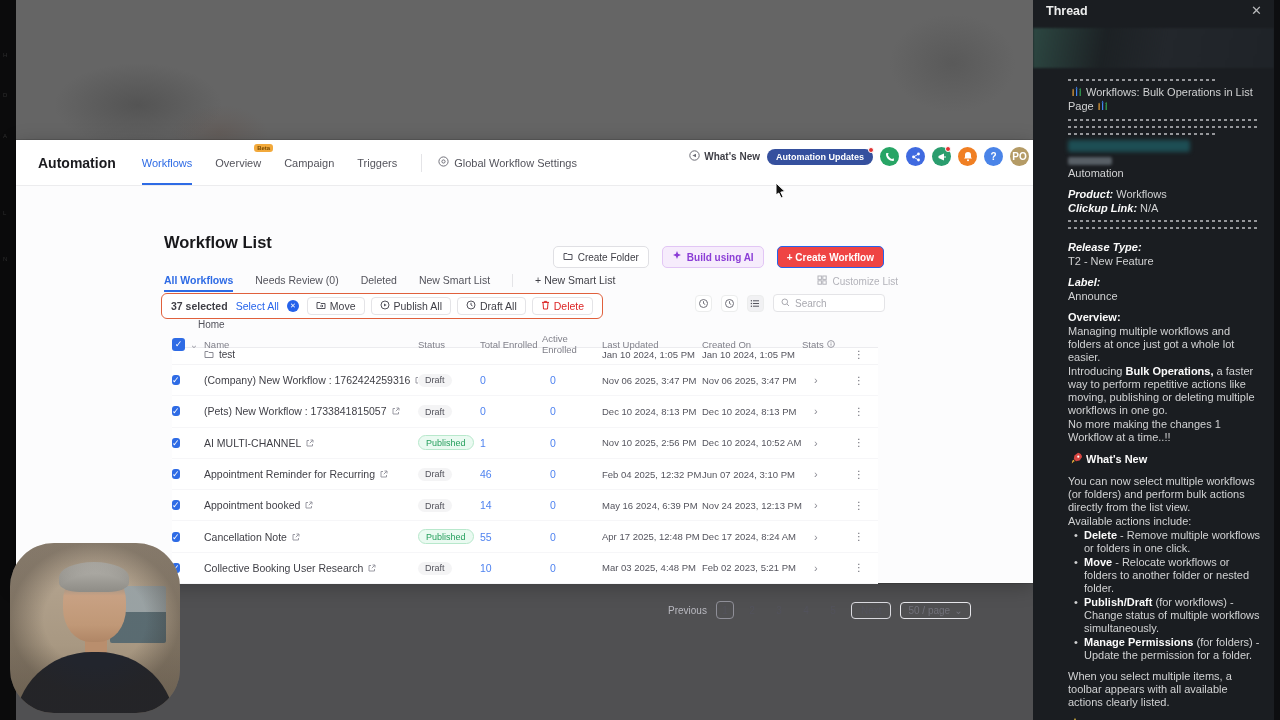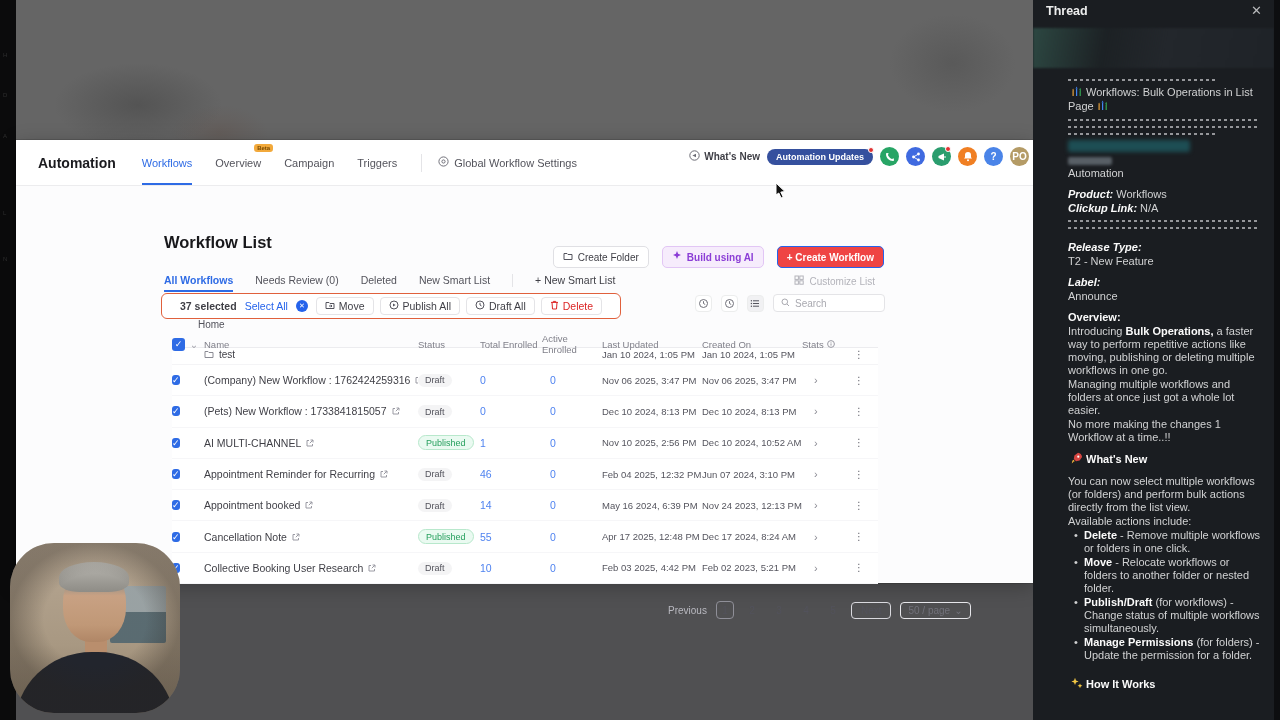--- a/index.html
+++ b/index.html
@@ -42,23 +42,23 @@
   .btn{display:flex;align-items:center;gap:5px;font-size:10px;border-radius:5px;padding:4px 9px;cursor:pointer;white-space:nowrap;}
   .btn-plain{background:#fff;border:1px solid #e0e0e4;color:#3f3f46;}
   .btn-ai{background:#f6ecfc;border:1px solid #e2c6f5;color:#8b3dd6;font-weight:bold;}
   .btn-primary{background:#ef4444;border:1px solid #2563eb;color:#fff;font-weight:bold;}
 
   .list-tabs{position:absolute;left:148px;top:88px;display:flex;align-items:center;gap:22px;}
   .list-tab{position:relative;font-size:10.5px;color:#54545c;padding-bottom:6px;cursor:pointer;white-space:nowrap;}
   .list-tab.active{color:#2e6be5;font-weight:bold;box-shadow:inset 0 -2px 0 #2e6be5;}
   .list-tab.add{color:#3f3f46;}
   .tab-sep{width:1px;height:13px;background:#e4e4e7;margin-bottom:5px;}
-  .customize{position:absolute;right:158px;top:89px;display:flex;gap:5px;align-items:center;font-size:10px;color:#b3b3ba;}
-
-  .toolbar{position:absolute;left:145px;top:107px;display:flex;align-items:center;gap:8px;border:1.5px solid #e0603c;border-radius:6px;padding:3px 18px;background:#fff;}
+  .customize{position:absolute;right:135px;top:89px;display:flex;gap:5px;align-items:center;font-size:10px;color:#b3b3ba;}
+
+  .toolbar{position:absolute;left:145px;top:107px;display:flex;align-items:center;gap:8px;border:1.5px solid #e0603c;border-radius:6px;padding:3px 9px;background:#fff;}
   .sel-count{font-size:10.5px;font-weight:bold;color:#3f3f46;}
   .sel-all{font-size:10.5px;color:#2563eb;cursor:pointer;}
   .sel-x{width:12px;height:12px;border-radius:50%;background:#2563eb;color:#fff;font-size:7px;display:flex;align-items:center;justify-content:center;cursor:pointer;}
   .tb-btn{display:flex;align-items:center;gap:4px;font-size:10.5px;color:#3f3f46;background:#fff;border:1px solid #e4e4e7;border-radius:4px;padding:2px 8px;cursor:pointer;white-space:nowrap;}
   .tb-btn.danger{color:#dc2626;}
 
   .view-controls{position:absolute;right:148px;top:108px;display:flex;align-items:center;gap:9px;}
   .icon-btn{width:17px;height:17px;border:1px solid #eceded;border-radius:4px;background:#fff;display:flex;align-items:center;justify-content:center;cursor:pointer;color:#71717a;}
   .icon-btn.on{background:#f1f1f3;}
   .search-box{display:flex;align-items:center;gap:5px;width:112px;height:18px;border:1px solid #e4e4e7;border-radius:4px;background:#fff;padding:0 7px;color:#a9a9b0;font-size:10px;}
@@ -458,21 +458,21 @@
               <span class="name-cell">
                 <span>Collective Booking User Research</span>
                 <span><svg width="8" height="8" viewBox="0 0 8 8">
                     <path d="M3 1.5H1v5.5h5.5V5" fill="none" stroke="#9a9aa3"></path>
                     <path d="M4.5 1h2.5v2.5M7 1L3.8 4.2" fill="none" stroke="#9a9aa3"></path>
                   </svg></span>
               </span>
               <span><span class="pill draft">Draft</span></span>
               <span class="num">10</span>
               <span class="num">0</span>
-              <span class="date">Feb 03 2025, 4:42 PM</span>
+              <span class="date">Mar 03 2025, 4:48 PM</span>
               <span class="date">Feb 02 2023, 5:21 PM</span>
               <span class="chev">›</span>
               <span class="menu-dots">⋮</span>
             </div>
           </div>
       </div>
 
       <div class="pagination" id="pagination">
           <span class="pg-prev">Previous</span>
           <span class="pg-num active">1</span>
@@ -524,22 +524,22 @@
         <div class="dash long"></div>
         <div class="dash long"></div>
         <div class="sp"></div>
         <div class="tline"><span><span class="b i">Release Type:</span></span></div>
         <div class="tline"><span><span>T2 - New Feature</span></span></div>
         <div class="sp"></div>
         <div class="tline"><span><span class="b i">Label:</span></span></div>
         <div class="tline"><span><span>Announce</span></span></div>
         <div class="sp"></div>
         <div class="tline"><span><span class="b ">Overview:</span></span></div>
+        <div class="tline"><span><span>Managing multiple workflows and folders at once just got a whole lot easier.</span></span></div>
         <div class="tline"><span><span>Introducing </span><span class="b ">Bulk Operations,</span><span> a faster way to perform repetitive actions like moving, publishing or deleting multiple workflows in one go.</span></span></div>
-        <div class="tline"><span><span>Managing multiple workflows and folders at once just got a whole lot easier.</span></span></div>
         <div class="tline"><span><span>No more making the changes 1 Workflow at a time..!!</span></span></div>
         <div class="sp"></div>
         <div class="tline"><span><span class="inl-icon"><svg width="12" height="12" viewBox="0 0 12 12">
                 <path d="M7 .8c2.2.2 3.9 2 4.1 4.2L8.6 8.6 5 9.2 2.8 7 3.4 3.4z" fill="#d64541"></path>
                 <circle cx="7.3" cy="4.7" r="1.1" fill="#fff"></circle>
                 <path d="M3 9.2L.8 11.4l.6-2.6 1-1 1.6 1.6z" fill="#f6b93b"></path>
               </svg></span><span class="b ">What's New</span></span></div>
         <div class="sp"></div>
         <div class="tline"><span><span>You can now select multiple workflows (or folders) and perform bulk actions directly from the list view.</span></span></div>
         <div class="tline"><span><span>Available actions include:</span></span></div>
@@ -553,20 +553,21 @@
         </div>
         <div class="tline bullet">
           <span class="dot">•</span>
           <span><span class="b ">Publish/Draft</span><span> (for workflows) - Change status of multiple workflows simultaneously.</span></span>
         </div>
         <div class="tline bullet">
           <span class="dot">•</span>
           <span><span class="b ">Manage Permissions</span><span> (for folders) - Update the permission for a folder.</span></span>
         </div>
         <div class="sp"></div>
+        <div class="tline"><span><span>When you select multiple items, a toolbar appears with all available actions clearly listed.</span></span></div>
         <div class="sp"></div>
         <div class="tline"><span><span class="inl-icon"><svg width="12" height="12" viewBox="0 0 12 12">
                 <path d="M4 .8l1 2.6 2.6 1L5 5.4 4 8 3 5.4.4 4.4l2.6-1z" fill="#f2c744"></path>
                 <path d="M9 6.4l.7 1.7 1.7.7-1.7.7-.7 1.7-.7-1.7-1.7-.7 1.7-.7z" fill="#f2c744"></path>
               </svg></span><span class="b ">How It Works</span></span></div>
       </div>
   </div>
 
   <div class="webcam">
     <div class="wc-frame"></div>

